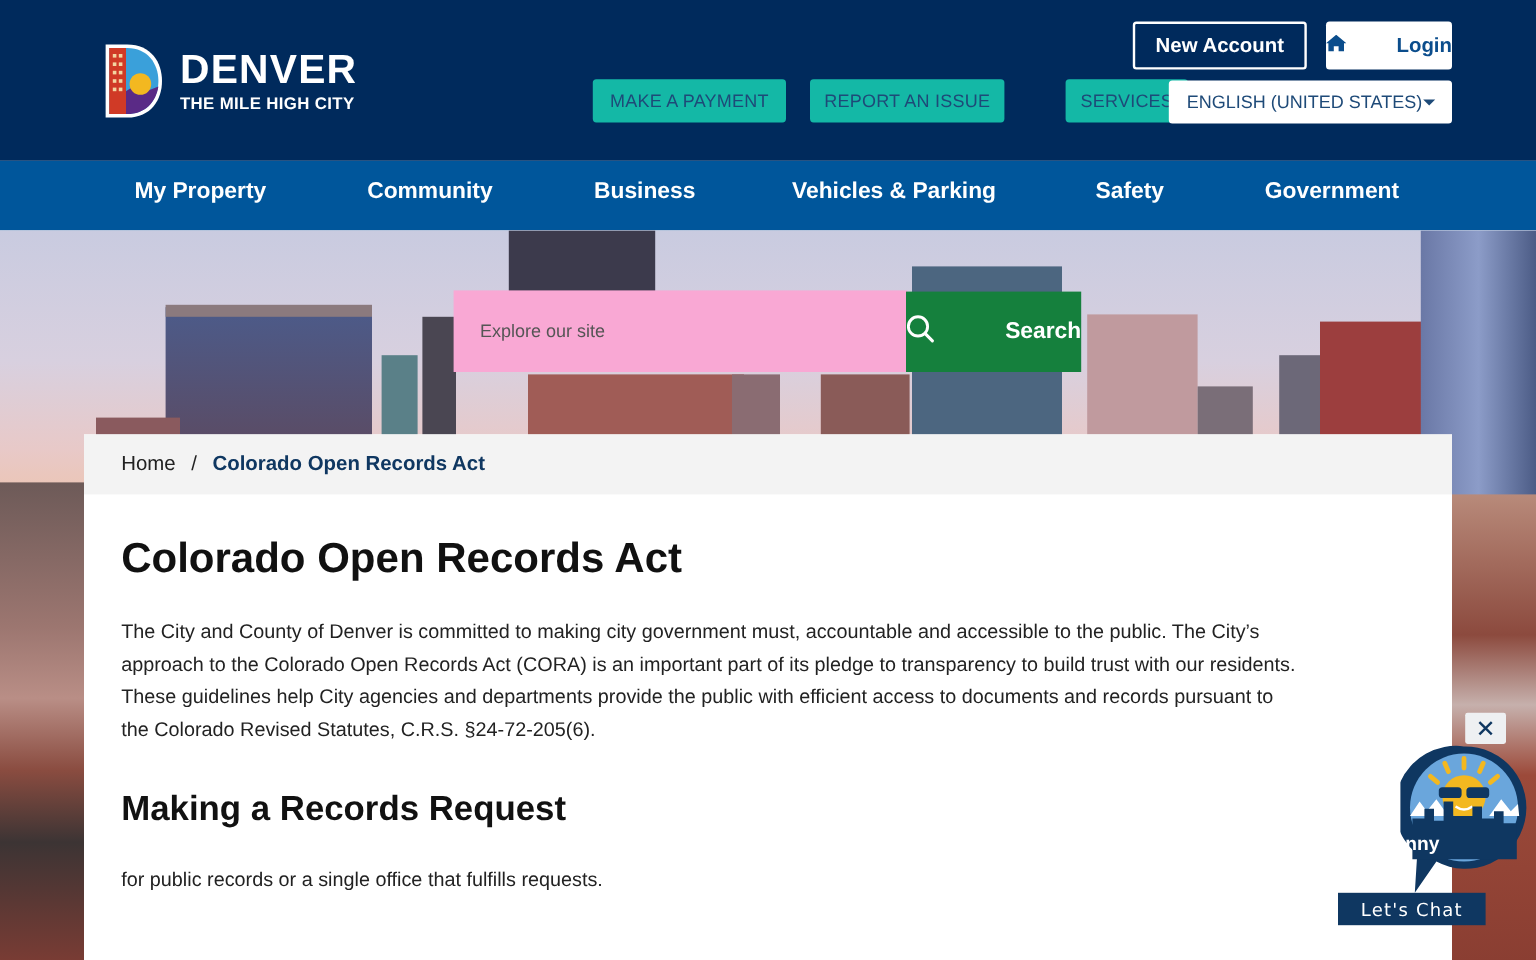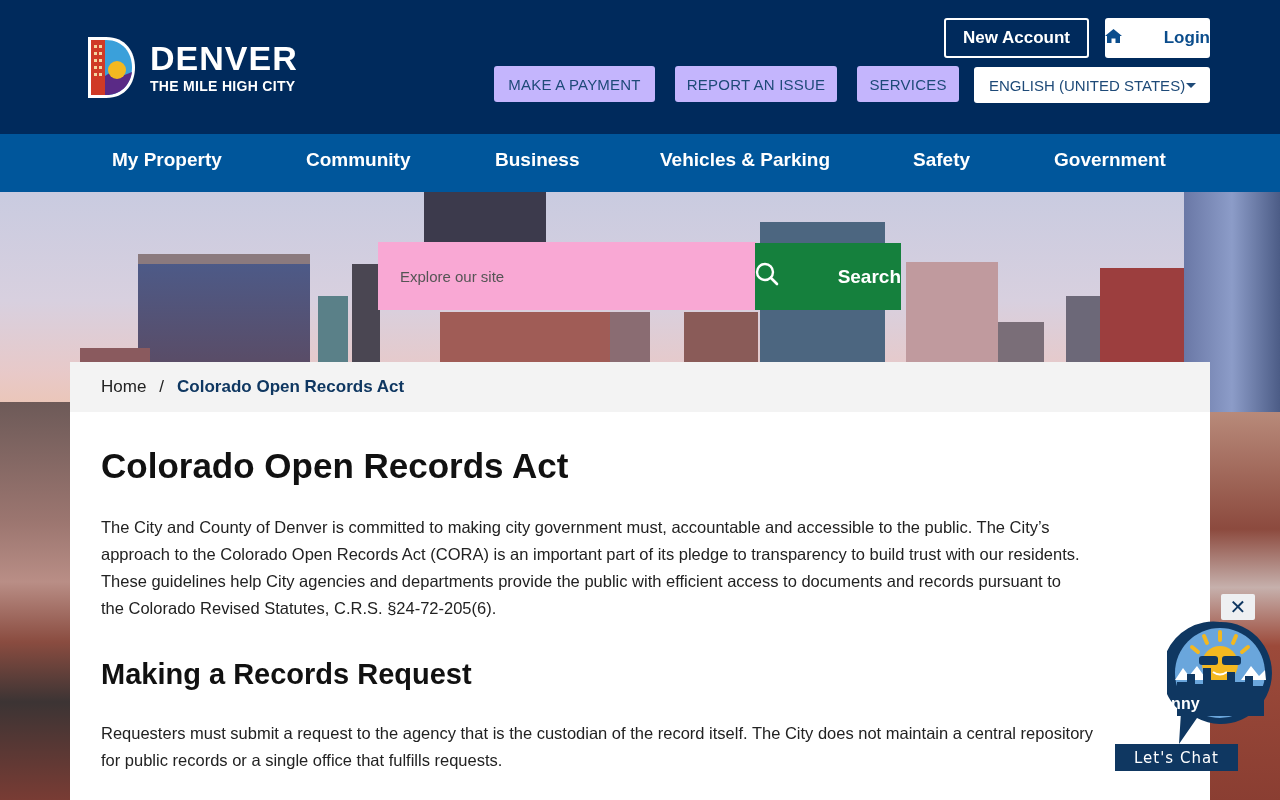--- a/index.html
+++ b/index.html
@@ -10,21 +10,21 @@
   .top-header { position: absolute; left: 0; top: 0; width: 1280px; height: 134px; background: #002a5c; }
   .logo { position: absolute; left: 86px; top: 36px; display: flex; align-items: center; }
   .logo-mark { width: 50px; height: 63px; position: relative; }
   .logo-text { margin-left: 14px; color: #fff; }
   .logo-title { font-size: 34px; font-weight: 700; letter-spacing: 1px; line-height: 34px; }
   .logo-sub { font-size: 14px; font-weight: 700; letter-spacing: 0.3px; margin-top: 3px; }
 
   .btn-new-account { position: absolute; left: 944px; top: 18px; width: 145px; height: 40px; border: 2px solid #fff; border-radius: 3px; color: #fff; background: transparent; font-weight: 700; font-size: 17px; display: flex; align-items: center; justify-content: center; }
   .btn-login { position: absolute; left: 1105px; top: 18px; width: 105px; height: 40px; background: #fff; border-radius: 3px; color: #0b4d8c; font-weight: 700; font-size: 17px; display: flex; align-items: center; justify-content: space-between; gap: 8px; }
 
-  .util-btn { position: absolute; top: 66px; height: 36px; background: #c4b5fd; border-radius: 3px; color: #1e4a78; font-size: 15px; display: flex; align-items: center; justify-content: center; letter-spacing: 0.2px; }
+  .util-btn { position: absolute; top: 66px; height: 36px; background: #14b8a6; border-radius: 3px; color: #1e4a78; font-size: 15px; display: flex; align-items: center; justify-content: center; letter-spacing: 0.2px; }
   .lang-select { position: absolute; left: 974px; top: 67px; width: 236px; height: 36px; background: #fff; border-radius: 3px; color: #1e4a78; font-size: 15px; display: flex; align-items: center; padding-left: 15px; }
   .lang-caret { position: absolute; right: 14px; top: 16px; width: 0; height: 0; border-left: 5px solid transparent; border-right: 5px solid transparent; border-top: 5px solid #1e4a78; }
 
   
   .main-nav { position: absolute; left: 0; top: 134px; width: 1280px; height: 58px; background: #00569b; text-align: right; }
   .nav-item { position: absolute; top: 0; height: 58px; line-height: 52px; color: #fff; font-weight: 700; font-size: 19px; }
 
   
   .hero { position: absolute; left: 0; top: 192px; width: 1280px; height: 608px; overflow: hidden;
     background: linear-gradient(180deg, #c9cbe0 0%, #d8d0df 18%, #e8c9c8 30%, #eec3a8 40%, #d99a7a 48%, #8a6c68 56%, #7c6664 100%); }
@@ -85,21 +85,21 @@
     <span>
       <svg width="17" height="14" viewBox="0 0 17 14">
           <path d="M8.5 0 L17 7 L15 7 L15 14 L10.5 14 L10.5 9.5 L6.5 9.5 L6.5 14 L2 14 L2 7 L0 7 Z" fill="#0b4d8c"></path>
         </svg>
     </span>
     <span>Login</span>
   </div>
 
   <div class="util-btn" style="left:494px;width:161px;">MAKE A PAYMENT</div>
   <div class="util-btn" style="left:675px;width:162px;">REPORT AN ISSUE</div>
-  <div class="util-btn" style="left:857px;width:102px;">SERVICES</div>
+  <div class="util-btn" style="left:888px;width:102px;">SERVICES</div>
 
   <div class="lang-select">
     <span>ENGLISH (UNITED STATES)</span>
     <span class="lang-caret"></span>
   </div>
 </div>
 
 <div class="main-nav">
   <div class="nav-item" style="left:112px;">My Property</div>
   <div class="nav-item" style="left:306px;">Community</div>
@@ -154,21 +154,20 @@
   <div class="para" style="top:152px;">
     <div>The City and County of Denver is committed to making city government must, accountable and accessible to the public. The City’s</div>
     <div>approach to the Colorado Open Records Act (CORA) is an important part of its pledge to transparency to build trust with our residents.</div>
     <div>These guidelines help City agencies and departments provide the public with efficient access to documents and records pursuant to</div>
     <div>the Colorado Revised Statutes, C.R.S. §24-72-205(6).</div>
   </div>
 
   <h2 class="h2">Making a Records Request</h2>
 
   <div class="para" style="top:358px;">
-    <div>Requesters must submit a request to the agency that is the custodian of the record itself. The City does not maintain a central repository</div>
     <div>for public records or a single office that fulfills requests.</div>
   </div>
 </div>
 
 <div class="chat-close">
   <span>✕</span>
 </div>
 <div class="chat-badge">
   <svg width="106" height="125" viewBox="0 0 106 125">
     <path d="M53 2 A51 51 0 1 1 30 98 L12 124 L14 92 A51 51 0 0 1 53 2 Z" fill="#0f3761"></path>

